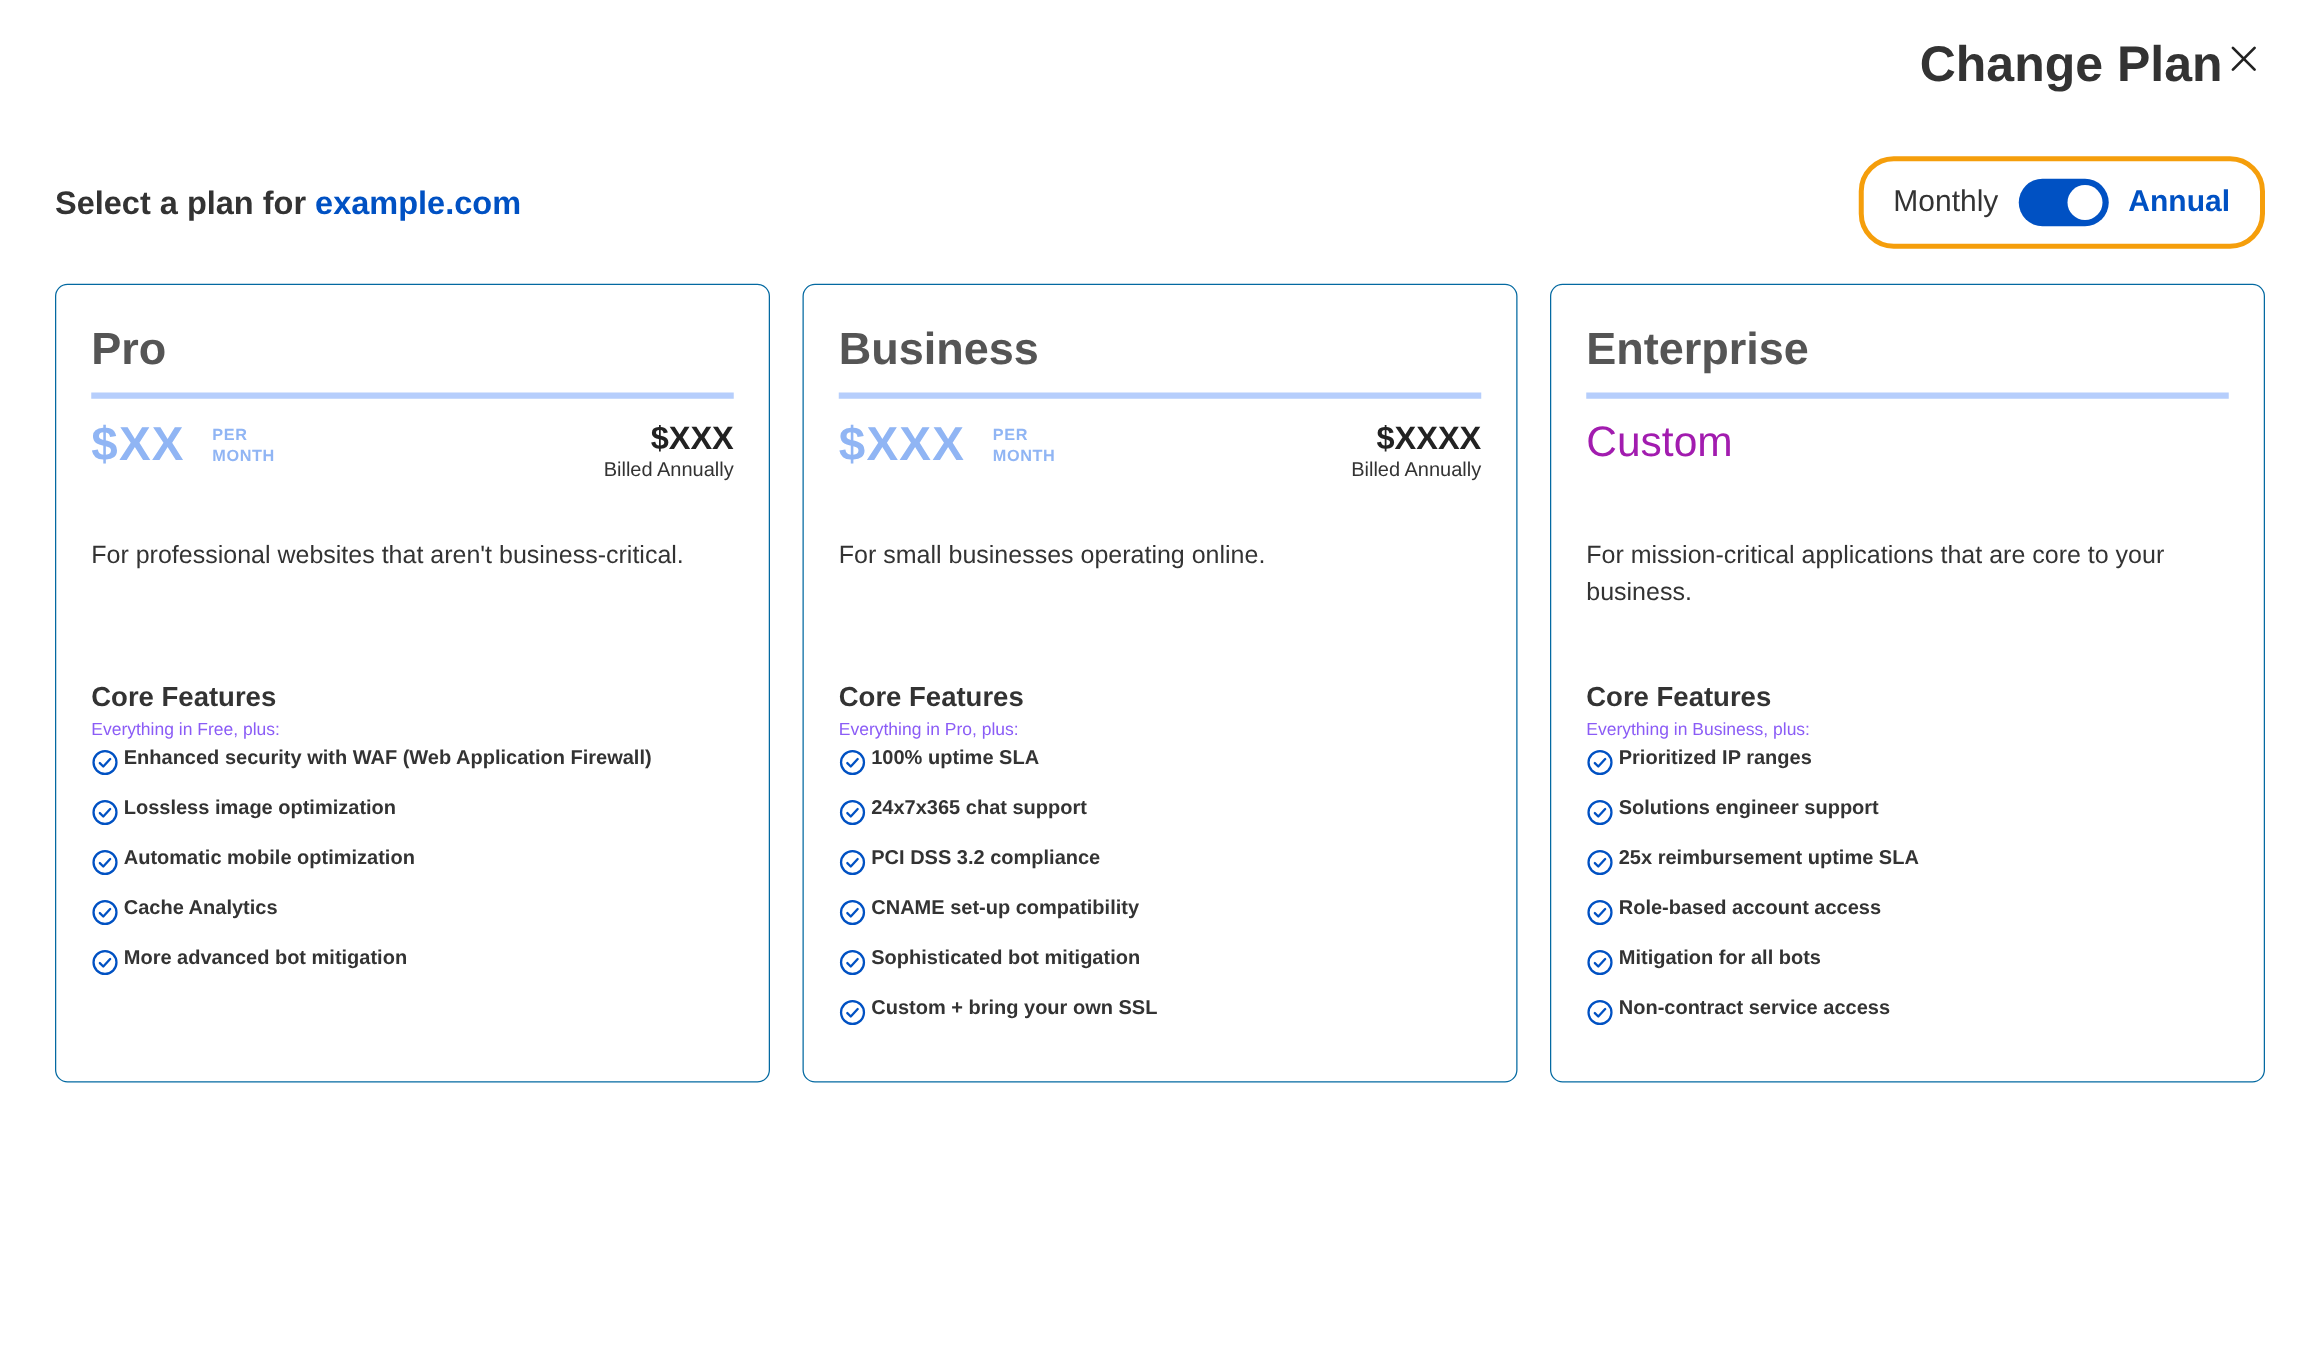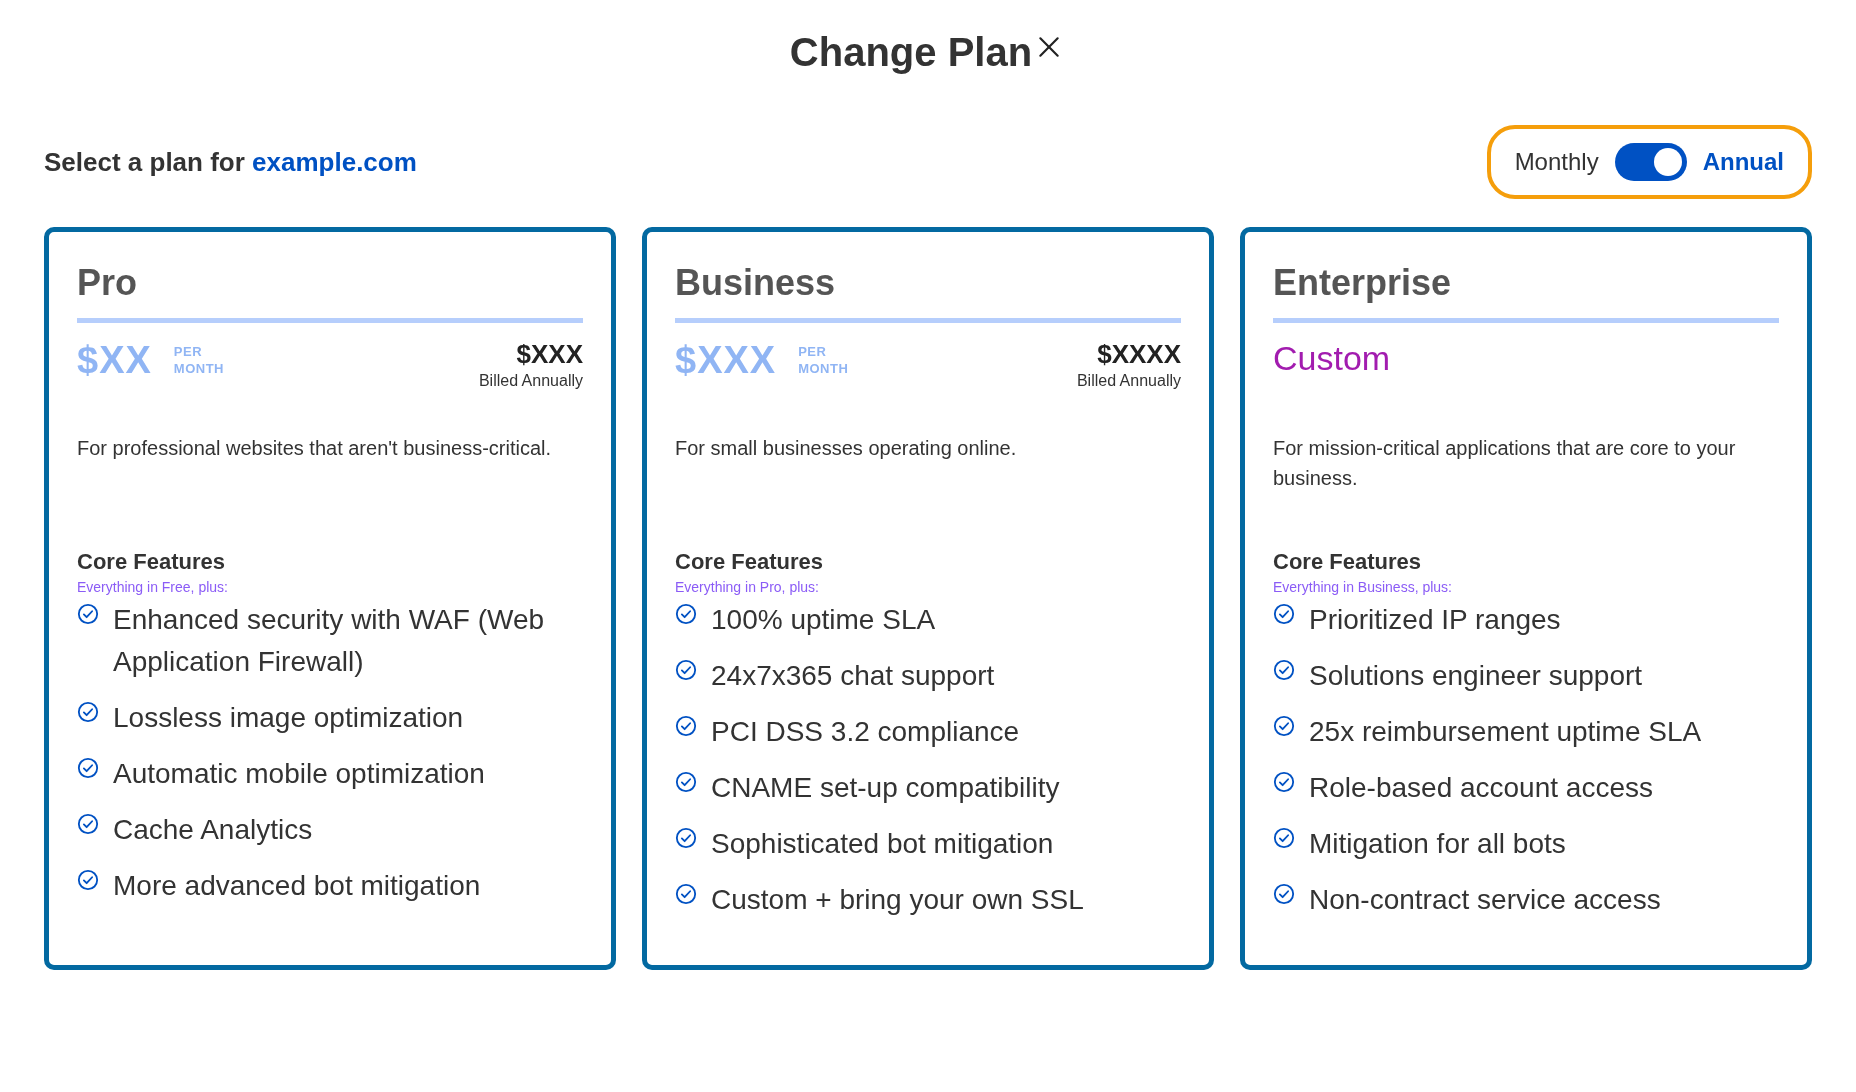--- a/index.html
+++ b/index.html
@@ -8,21 +8,21 @@
     padding: 0;
   }
   body {
     font-family: -apple-system, BlinkMacSystemFont, "Segoe UI", Helvetica, Arial, sans-serif;
     background: #fff;
     color: #222;
     padding: 30px 44px;
   }
   .header-row {
     display: flex;
-    justify-content: center;
+    justify-content: flex-end;
     align-items: flex-start;
   }
   .page-title {
     font-size: 40px;
     font-weight: 600;
     color: #333;
   }
   .close-btn {
     font-size: 30px;
     line-height: 1;
@@ -80,21 +80,21 @@
     height: 28px;
     background: #fff;
     border-radius: 50%;
   }
   .plans-row {
     display: flex;
     gap: 26px;
   }
   .plan-card {
     flex: 1;
-    border: 5px solid #0369a1;
+    border: 1px solid #0369a1;
     border-radius: 10px;
     padding: 30px 28px;
   }
   .plan-name {
     font-size: 36px;
     font-weight: 700;
     color: #555;
     margin-bottom: 14px;
   }
   .plan-divider {
@@ -163,25 +163,26 @@
     font-size: 14px;
     color: #8b5cf6;
     margin-bottom: 4px;
   }
   .features-list {
     list-style: none;
   }
   .features-list li {
     display: flex;
     align-items: flex-start;
-    gap: 14px;
-    font-size: 28px;
+    gap: 4px;
+    font-size: 16px;
     color: #333;
     line-height: 1.5;
     margin-bottom: 14px;
+    font-weight: bold;
   }
   .check-icon {
     flex-shrink: 0;
     width: 22px;
     height: 22px;
     margin-top: 4px;
   }
   .check-icon svg {
     width: 22px;
     height: 22px;

